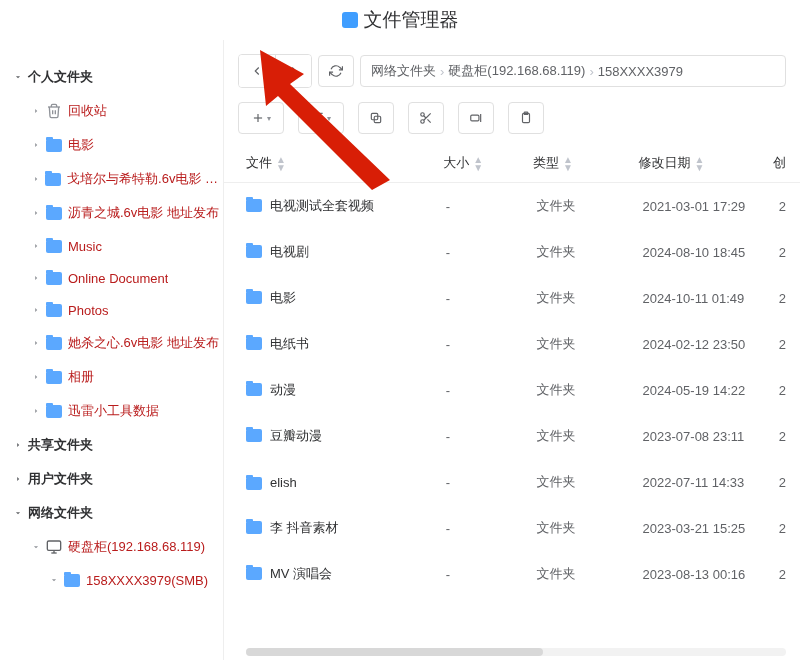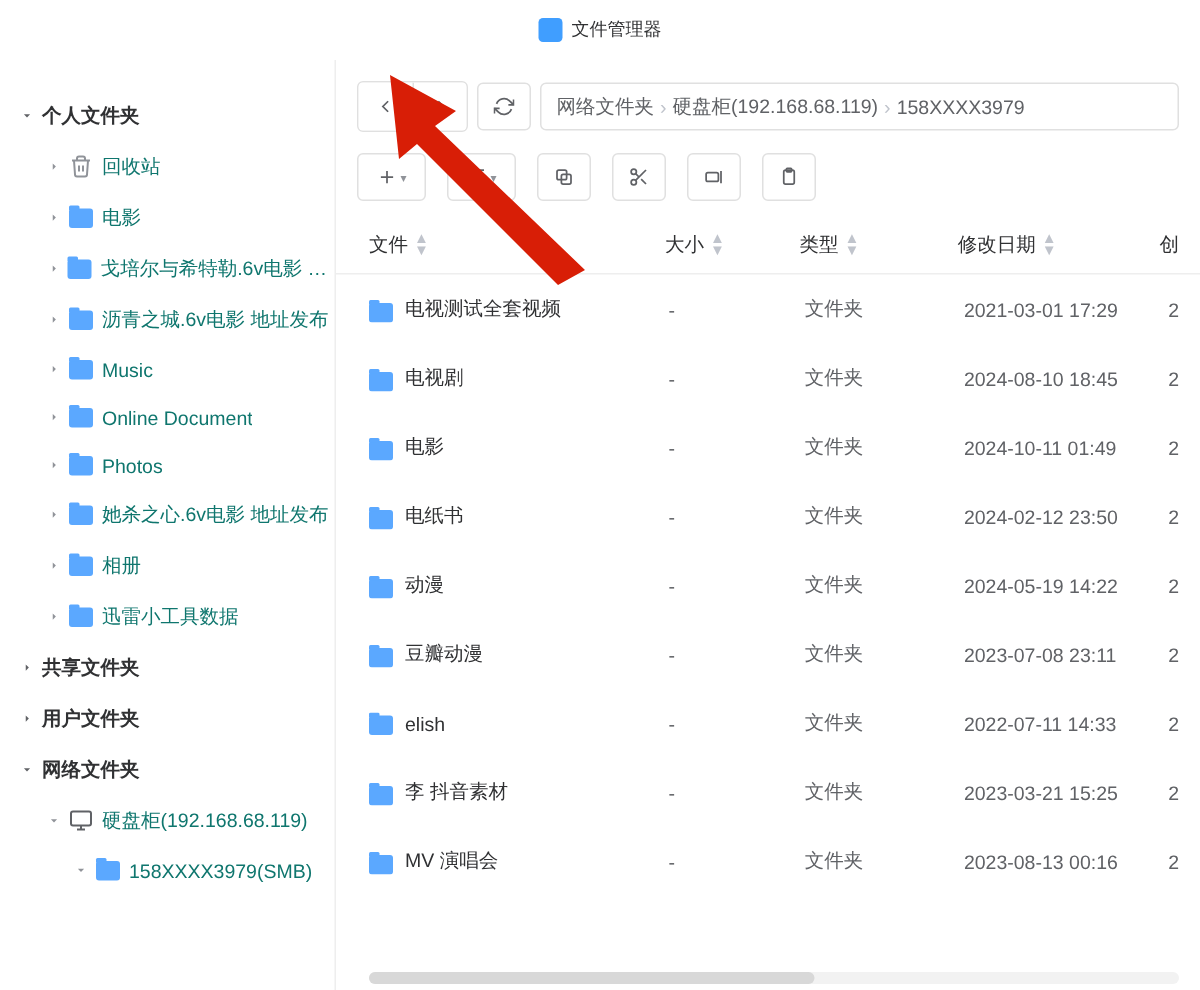--- a/index.html
+++ b/index.html
@@ -19,21 +19,21 @@
   align-items: center;
   justify-content: center;
   gap: 6px;
   border-bottom: 1px solid transparent;
 }
 .titlebar .app-icon {
   width: 16px; height: 16px;
   background: #409eff;
   border-radius: 3px;
 }
-.titlebar .app-title { font-size: 12px; font-weight: 500; }
+.titlebar .app-title { font-size: 19px; font-weight: 500; }
 .body { display: flex; flex: 1; min-height: 0; }
 .sidebar {
   width: 224px;
   border-right: 1px solid #eee;
   overflow-y: auto;
   padding-top: 20px;
   flex-shrink: 0;
 }
 .sidebar-group-header {
   display: flex;
@@ -48,21 +48,21 @@
   display: inline-flex;
   align-items: center; justify-content: center;
   margin-right: 4px;
   color: #606266;
 }
 .sidebar-item {
   display: flex;
   align-items: center;
   padding: 8px 4px 8px 30px;
   font-size: 13px;
-  color: #0f766e;
+  color: #b91c1c;
   cursor: pointer;
   white-space: nowrap;
   overflow: hidden;
   text-overflow: ellipsis;
 }
 .sidebar-item.level2 { padding-left: 48px; }
 .sidebar-item .caret {
   width: 12px; height: 12px;
   display: inline-flex;
   align-items: center; justify-content: center;
@@ -165,21 +165,21 @@
   flex: 1;
   overflow-y: auto;
 }
 .row {
   display: flex;
   align-items: center;
   padding: 14px 14px 14px 22px;
   font-size: 13px;
   color: #303133;
 }
-.row .col-name { display: flex; align-items: flex-end; gap: 8px; white-space: nowrap; overflow: hidden; }
+.row .col-name { display: flex; align-items: flex-start; gap: 8px; white-space: nowrap; overflow: hidden; }
 .row .col-size, .row .col-type, .row .col-date, .row .col-last { color: #606266; }
 .h-scrollbar {
   height: 8px;
   margin: 0 14px 4px 22px;
   background: #f2f2f2;
   border-radius: 4px;
   position: relative;
 }
 .h-scrollbar .thumb {
   position: absolute;

